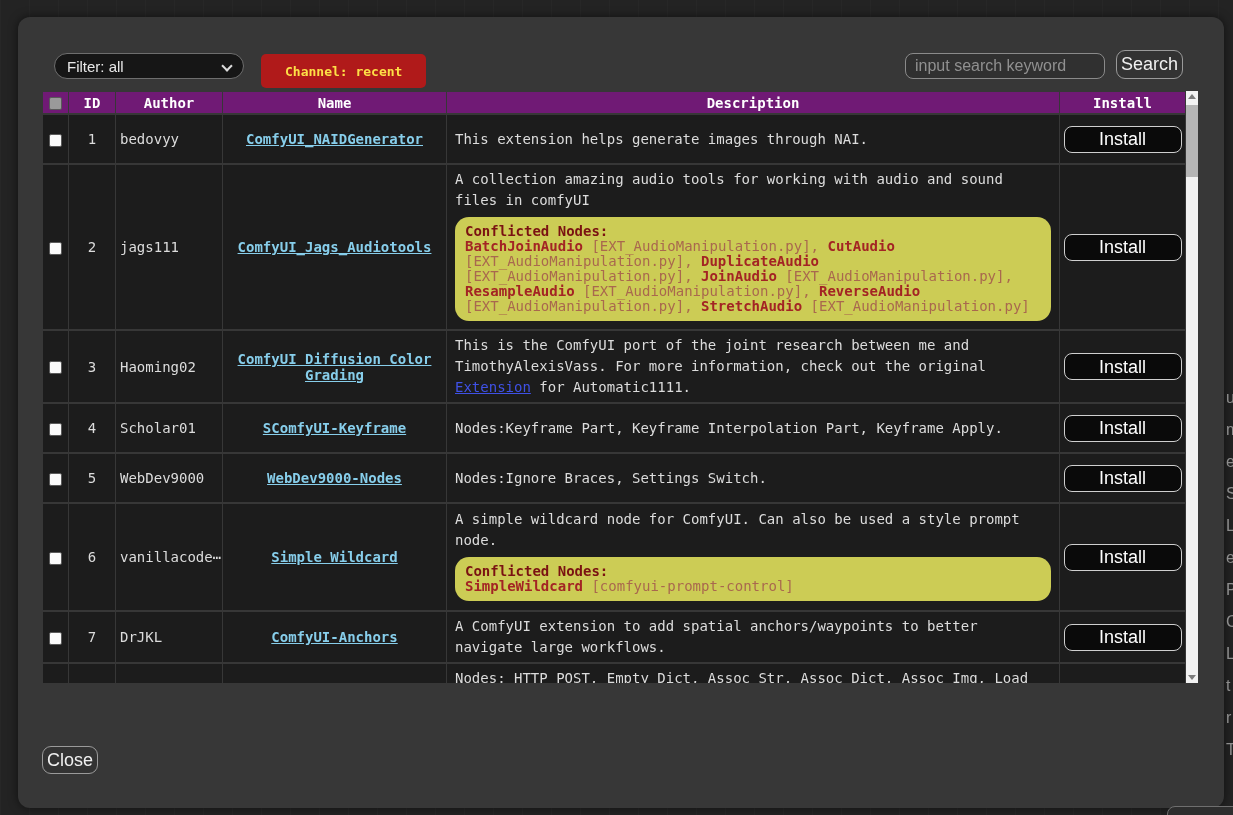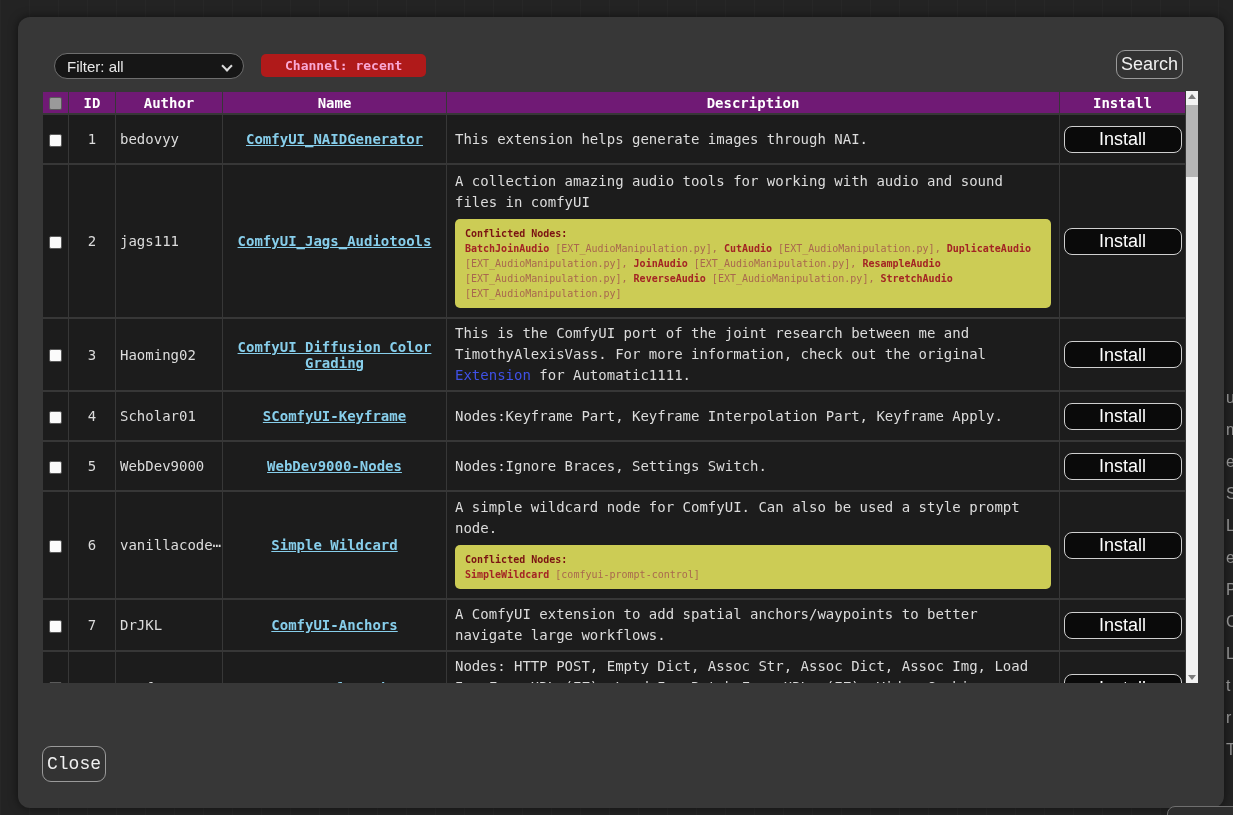--- a/index.html
+++ b/index.html
@@ -25,39 +25,39 @@
     background:#161616; color:#e8e8e8; border:1px solid #6e6e6e; border-radius:13px;
     font-family:"Liberation Sans", sans-serif; font-size:15px; padding:0 26px 0 12px;
     -webkit-appearance:none; appearance:none;
   }
   .filter-chevron {
     position:absolute; left:205px; top:45px; width:8px; height:8px;
     border-right:2px solid #dcdcdc; border-bottom:2px solid #dcdcdc;
     transform:rotate(45deg); pointer-events:none;
   }
   .channel-badge {
-    position:absolute; left:243px; top:37px; height:23px; padding:3px 24px;
+    position:absolute; left:243px; top:37px; height:34px; padding:3px 24px;
     background:#b01a1a; border-radius:5px; border:none;
-    color:#f9a8d4; font-family:"DejaVu Sans Mono", monospace; font-weight:bold; font-size:13px;
+    color:#fde047; font-family:"DejaVu Sans Mono", monospace; font-weight:bold; font-size:13px;
     line-height:17px;
   }
   .search-input {
     position:absolute; left:887px; top:36px; width:200px; height:26px;
     background:#303030; border:1px solid #8a8a8a; border-radius:8px;
     color:#e8e8e8; font-size:16px; padding:0 9px;
     font-family:"Liberation Sans", sans-serif;
   }
   .search-input::placeholder { color:#909090; }
   .btn {
     background:#333333; border:1px solid #9a9a9a; border-radius:9px;
     color:#f0f0f0; font-family:"Liberation Sans", sans-serif; font-size:18px;
     padding:1px 4px; cursor:pointer;
   }
   .search-button { position:absolute; left:1098px; top:33px; height:29px; }
-  .close-button  { position:absolute; left:24px;  top:729px; height:36px;font-family:Liberation Mono, monospace; }
+  .close-button  { position:absolute; left:24px;  top:729px; height:28px; }
 
   
   .table-wrap {
     position:absolute; left:24px; top:73px; width:1144px; height:593px;
     overflow:hidden;
   }
   table {
     width:1144px; table-layout:fixed;
     border-collapse:separate; border-spacing:1px 2px;
     font-family:"DejaVu Sans Mono", monospace; font-size:14px; color:#dcdcdc;
@@ -80,29 +80,29 @@
   td.c-auth { padding:0 4px; white-space:nowrap; }
   td.c-name { text-align:center; padding:16px 2px; }
   td.c-desc { padding:4px 8px; line-height:21px; }
   td.c-inst { text-align:center; }
   .cbx {
     display:inline-block; width:13px; height:13px; background:#fbfbfb;
     border:1px solid #5a5a5a; border-radius:2px; vertical-align:middle; cursor:pointer;
   }
   .cbx.head { background:#9a9a9a; }
   a.name-link { color:#87ceeb; font-weight:bold; text-decoration:underline; cursor:pointer; }
-  a.inline-link { color:#3f51e6; cursor:pointer;text-align:right; }
+  a.inline-link { color:#3f51e6; text-decoration:underline; cursor:pointer;text-align:right; }
   .install-btn {
     width:118px; height:27px; background:#0a0a0a; border:1px solid #cfcfcf; border-radius:8px;
     color:#fff; font-family:"Liberation Sans", sans-serif; font-size:18px; line-height:24px;
     cursor:pointer;
   }
   .conflict-box {
-    background:#cccc55; border-radius:5px; margin:6px 0 4px 0; padding:7px 10px;
-    font-size:10px; line-height:15px; font-family:"DejaVu Sans Mono", monospace;
+    background:#cccc55; border-radius:14px; margin:6px 0 4px 0; padding:7px 10px;
+    font-size:14px; line-height:15px; font-family:"DejaVu Sans Mono", monospace;
   }
   .conflict-title { color:#7a1212; font-weight:bold; display:block; }
   .conflict-node  { color:#a32424; font-weight:bold; }
   .conflict-src   { color:#a9684e; }
 
   
   .scrollbar {
     position:absolute; left:1168px; top:74px; width:12px; height:592px; background:#f2f2f2;
   }
   .sb-btn { position:absolute; left:0; width:12px; height:12px; background:#f2f2f2; cursor:pointer; }
@@ -135,20 +135,21 @@
 
 <div class="dialog">
 
   <select class="filter-select">
     <option>Filter: all</option>
   </select>
   <span class="filter-chevron"></span>
 
   <button class="channel-badge">Channel: recent</button>
 
+  <input class="search-input" value="" placeholder="input search keyword" style="">
   <button class="btn search-button">Search</button>
 
   <div class="table-wrap">
     <table>
       <colgroup>
         <col style="width:25px">
           <col style="width:46px">
           <col style="width:106px">
         <col style="width:223px">
           <col style="width:612px">

